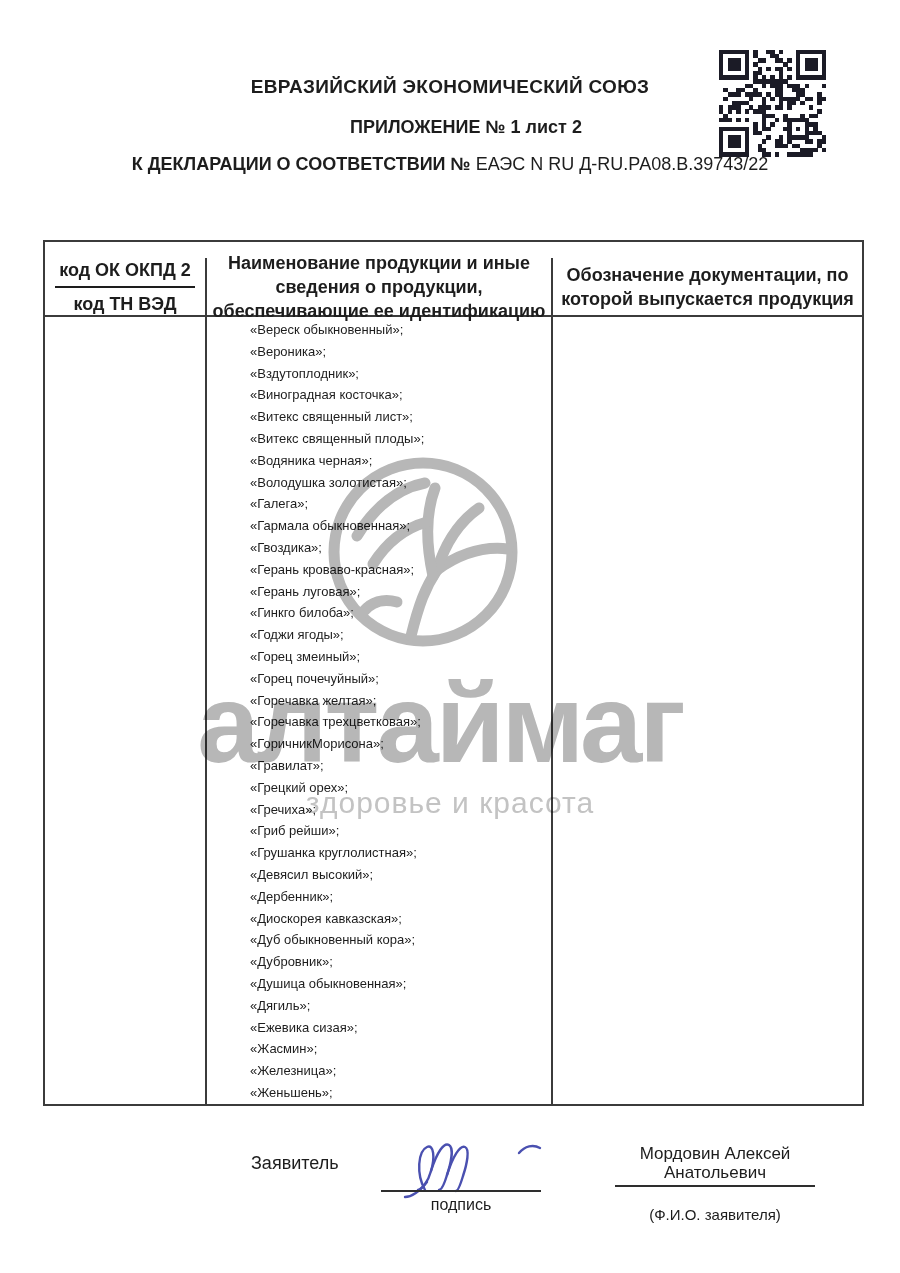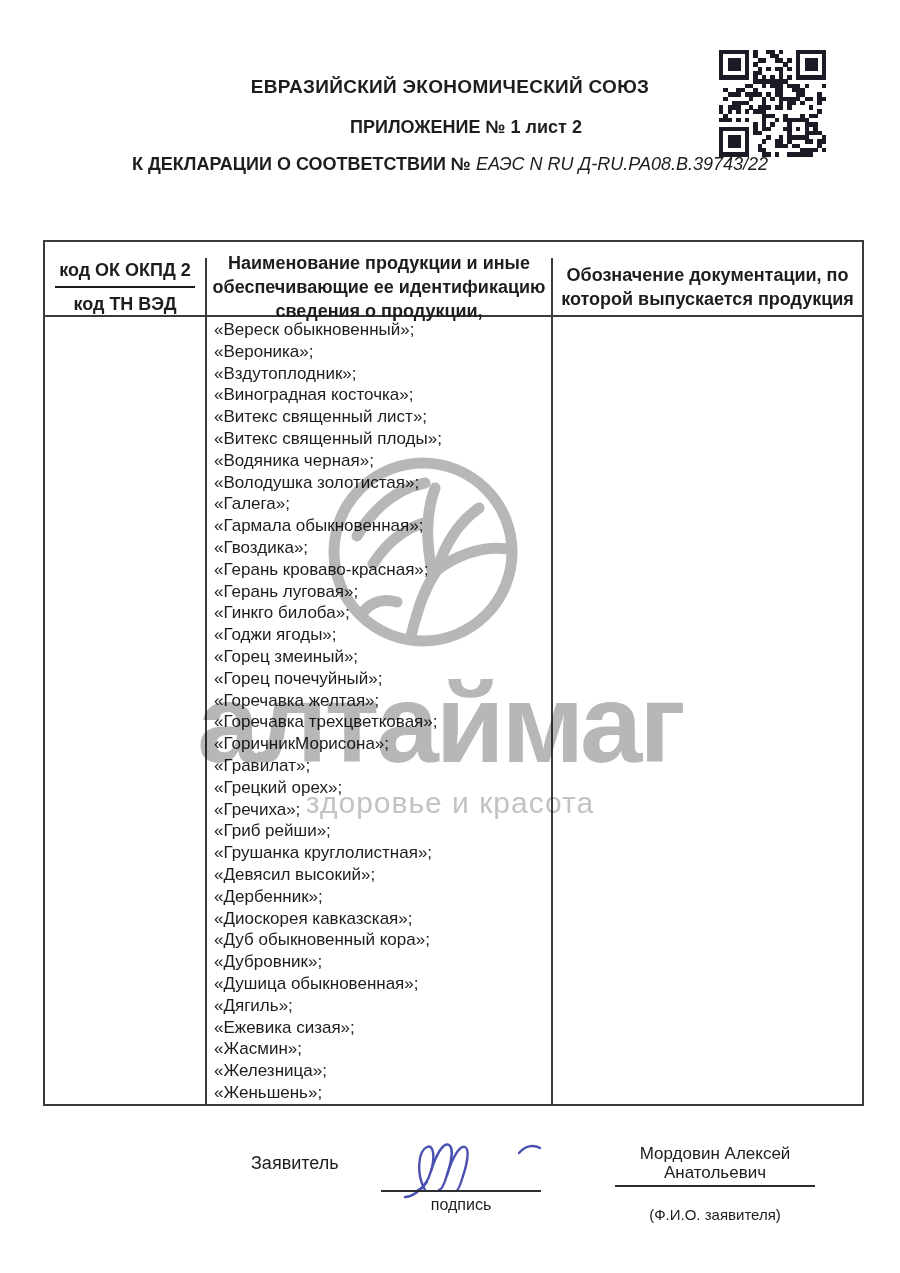--- a/index.html
+++ b/index.html
@@ -17,39 +17,39 @@
     overflow:hidden;
     border-radius:32px;
   }
   
   .h1{position:absolute;top:76px;left:0;width:100%;text-align:center;
       font-size:19px;font-weight:bold;letter-spacing:.3px;}
   .h2{position:absolute;top:117px;left:0;width:100%;text-align:center;
       font-size:18px;font-weight:bold;padding-left:16px;}
   .h3{position:absolute;top:154px;left:0;width:100%;text-align:center;
       font-size:18px;font-weight:bold;white-space:nowrap;}
-  .h3 .num{font-weight:normal;font-style:italic;}
+  .h3 .num{font-weight:normal;}
   
   .qr{position:absolute;left:719px;top:49px;width:107px;height:108px;color:var(--qr);}
   .qr svg{width:100%;height:100%;shape-rendering:crispEdges;}
   
   .table{
     position:absolute;left:43px;top:240px;width:821px;height:866px;
     border:2px solid var(--border);
     display:grid;grid-template-columns:162px 346px 1fr;grid-template-rows:75px 1fr;
     box-sizing:border-box;
   }
   .cell{box-sizing:border-box;}
   .c-r{border-right:2px solid var(--border);}
   .c-b{border-bottom:2px solid var(--border);}
   .th{display:flex;flex-direction:column;align-items:center;justify-content:center;
       font-weight:bold;font-size:18px;line-height:24px;text-align:center;margin-top:16px;}
   .fraction-top,.fraction-bottom{display:block;}
   .fraction-divider{width:140px;border-top:2px solid var(--text);margin:4px 0;}
-  .td-list{padding:2px 8px 0 7px;font-size:17px;line-height:21.8px;}
+  .td-list{padding:2px 8px 0 7px;font-size:13px;line-height:21.8px;margin-left:36px;}
   .list-item{white-space:nowrap;}
   
   .watermark{position:absolute;inset:0;z-index:5;pointer-events:none;mix-blend-mode:multiply;}
   .wm-logo{position:absolute;left:323px;top:452px;width:200px;height:200px;}
   .wm-logo svg{width:100%;height:100%;}
   .wm-title{position:absolute;top:668px;left:0;width:880px;text-align:center;
     font-size:112px;line-height:1;font-weight:bold;color:var(--watermark);letter-spacing:-3px;}
   .wm-sub{position:absolute;top:786px;left:0;width:900px;text-align:center;
     font-size:30px;color:var(--watermark-light);letter-spacing:1px;}
   
@@ -370,22 +370,22 @@
   </div>
 
   <div class="table">
     <div class="cell c-r c-b th">
       <span class="fraction-top">код ОК ОКПД 2</span>
       <span class="fraction-divider"></span>
       <span class="fraction-bottom">код ТН ВЭД</span>
     </div>
     <div class="cell c-r c-b th">
       <span>Наименование продукции и иные</span>
+      <span>сведения о продукции,</span>
       <span>обеспечивающие ее идентификацию</span>
-      <span>сведения о продукции,</span>
     </div>
     <div class="cell c-b th">
       <span>Обозначение документации, по</span>
       <span>которой выпускается продукция</span>
     </div>
     <div class="cell c-r"></div>
     <div class="cell c-r td-list">
 
     <div class="list-item">«Вереск обыкновенный»;</div>
         <div class="list-item">«Вероника»;</div>

